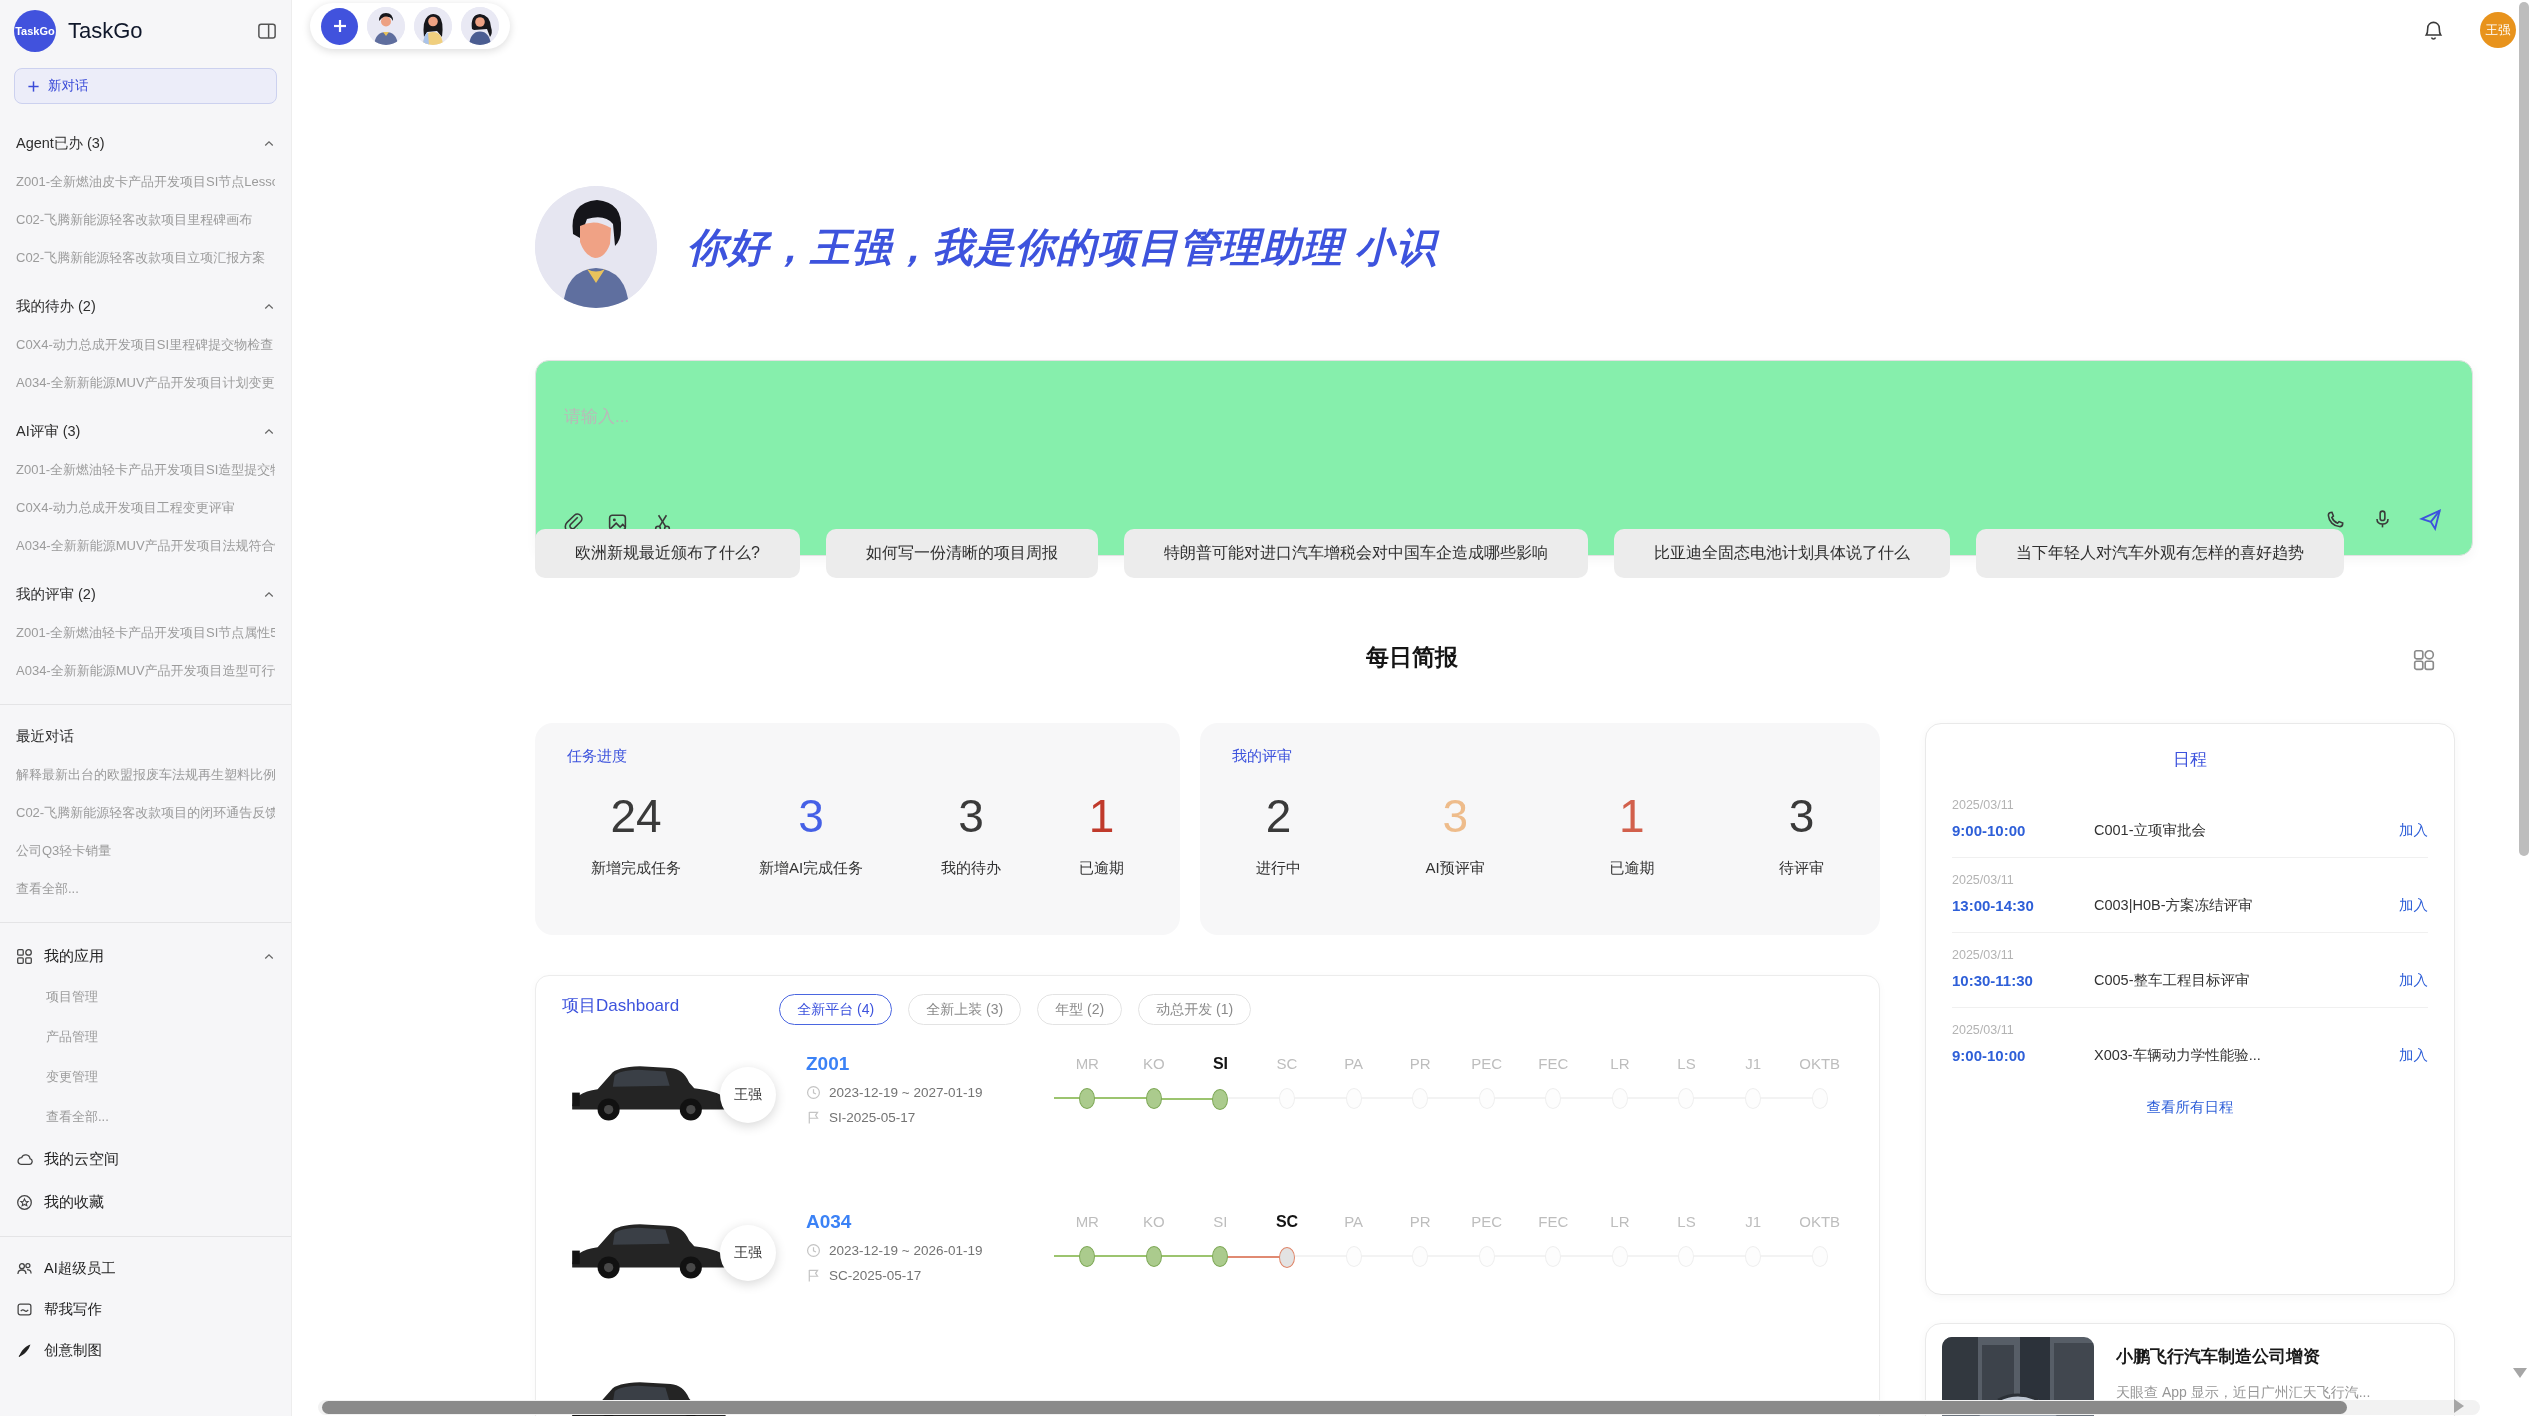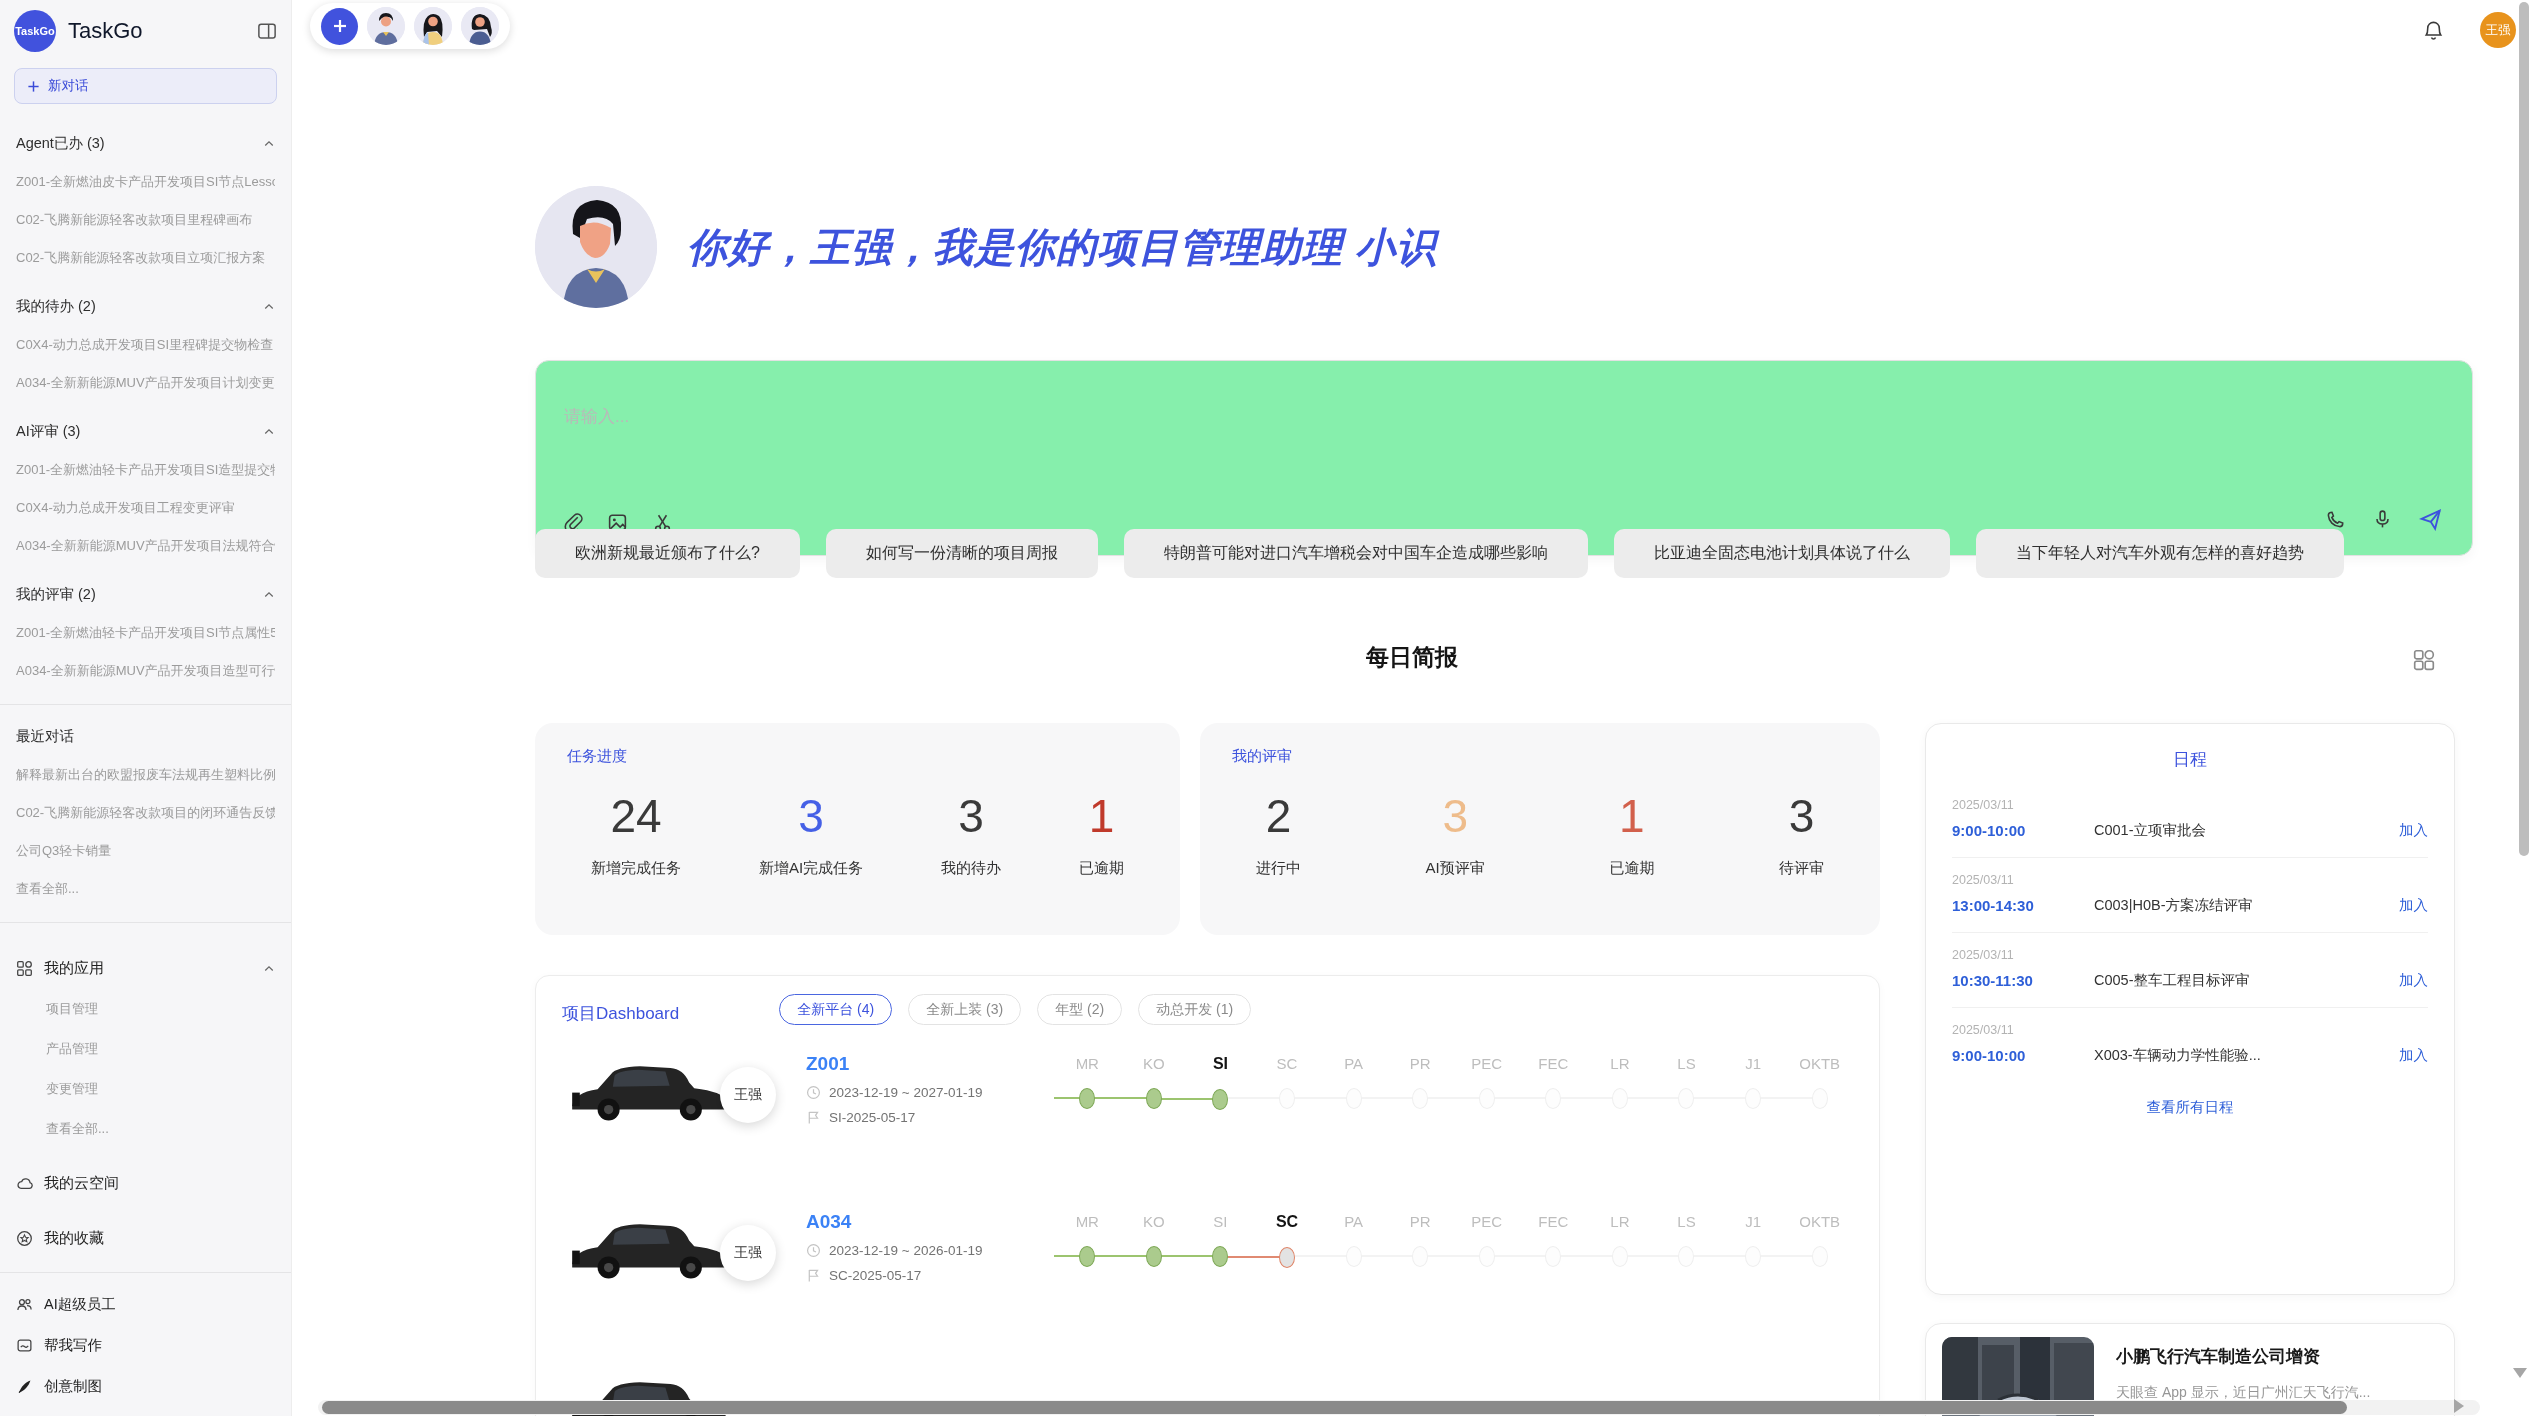--- a/index.html
+++ b/index.html
@@ -12,21 +12,21 @@
   .sb-head{display:flex;align-items:center;padding:10px 12px 0 14px}
   .logo{width:42px;height:42px;border-radius:50%;background:#4152dd;color:#fff;display:flex;flex-direction:row;align-items:center;justify-content:center;font-size:11px;line-height:12px;font-weight:700;flex:none}
   .sb-title{margin-left:12px;font-size:22px;font-weight:400;color:#0f172a;flex:1}
   .panel-ic{cursor:pointer;padding:2px}
   .new-chat{margin:16px 14px 0;height:36px;border:1px solid #ccd1ef;background:#ecedf9;border-radius:8px;display:flex;align-items:center;padding:0 12px;gap:8px;color:#3a4bd8;font-size:13.5px;cursor:pointer;box-sizing:border-box}
   .sb-body{padding:0 16px}
   .sec-head{display:flex;align-items:center;justify-content:space-between;margin-top:30px;font-size:14.5px;color:#2e2e2e;cursor:pointer}
   .sec-item{margin-top:20px;font-size:13px;color:#9b9b9b;white-space:nowrap;overflow:hidden;cursor:pointer}
   .sb-div{height:1px;background:#e4e4e6;margin:24px -16px 0}
   .recent-head{margin-top:22px;font-size:14.5px;color:#2e2e2e}
-  .app-row{display:flex;align-items:center;gap:11px;margin-top:36px;font-size:15px;color:#1f1f1f;cursor:pointer}
+  .app-row{display:flex;align-items:center;gap:11px;margin-top:24px;font-size:15px;color:#1f1f1f;cursor:pointer}
   .app-row .grow{flex:1}
   .app-sub{margin:22px 0 0 30px;font-size:13px;color:#9b9b9b;cursor:pointer}
   .tool-row{display:flex;align-items:center;gap:11px;margin-top:22px;font-size:14.5px;color:#1f1f1f;cursor:pointer}
 
   
   .main{position:absolute;left:292px;top:0;right:0;bottom:0;background:#fff}
   .pill{position:absolute;left:18px;top:3px;height:46px;border-radius:26px;background:#fff;box-shadow:0 2px 8px rgba(0,0,0,.14);display:flex;align-items:center;gap:9px;padding:0 11px}
   .plus-btn{width:37px;height:37px;border-radius:50%;background:#4152dd;display:flex;align-items:center;justify-content:center;cursor:pointer;flex:none}
   .avatar-s{width:38px;height:38px;border-radius:50%;overflow:hidden;background:#e8e8f3;flex:none;cursor:pointer}
   .top-right{position:absolute;top:12px;right:16px;display:flex;align-items:center;gap:36px}
@@ -54,21 +54,21 @@
   .stats-row{display:flex;gap:20px}
   .stat-card{height:212px;background:#f7f7f8;border-radius:18px;padding:24px 32px;box-sizing:border-box}
   .stat-card.c0{width:645px}.stat-card.c1{width:680px}
   .stat-title{font-size:15px;color:#3d53dd}
   .stat-cols{display:flex;justify-content:space-between;margin-top:24px;padding:0 24px}
   .stat{text-align:center}
   .stat-val{font-size:46px;font-weight:500;line-height:1.15}
   .stat-lab{margin-top:16px;font-size:15px;color:#333}
 
   .dash-card{margin-top:40px;background:#fff;border:1px solid #ececec;border-radius:14px;padding:18px 26px;box-sizing:border-box;height:472px;overflow:hidden;box-shadow:0 2px 8px rgba(0,0,0,.03)}
-  .dash-head{display:flex;align-items:flex-end}
+  .dash-head{display:flex;align-items:flex-start}
   .dash-title{font-size:17px;color:#3d53dd}
   .filters{display:flex;gap:16px;margin-left:100px}
   .fpill{height:31px;border:1px solid #e3e3e3;border-radius:17px;display:flex;align-items:center;padding:0 17px;font-size:14px;color:#8a8a8a;background:#fff;cursor:pointer;box-sizing:border-box}
   .fpill.active{border-color:#4a66e0;color:#3d53dd}
   .proj-rows{margin-top:8px}
   .proj-row{display:flex;align-items:flex-start;height:158px;box-sizing:border-box;padding-top:20px}
   .car-box{position:relative;width:178px;height:86px;flex:none}
   .owner-badge{position:absolute;right:-36px;top:14px;width:56px;height:56px;background:#fff;border-radius:50%;box-shadow:0 3px 12px rgba(0,0,0,.16);display:flex;align-items:center;justify-content:center;font-size:14px;color:#333}
   .proj-info{margin-left:66px;width:248px;flex:none}
   .proj-name{font-size:19px;font-weight:700;color:#3b82f6}

